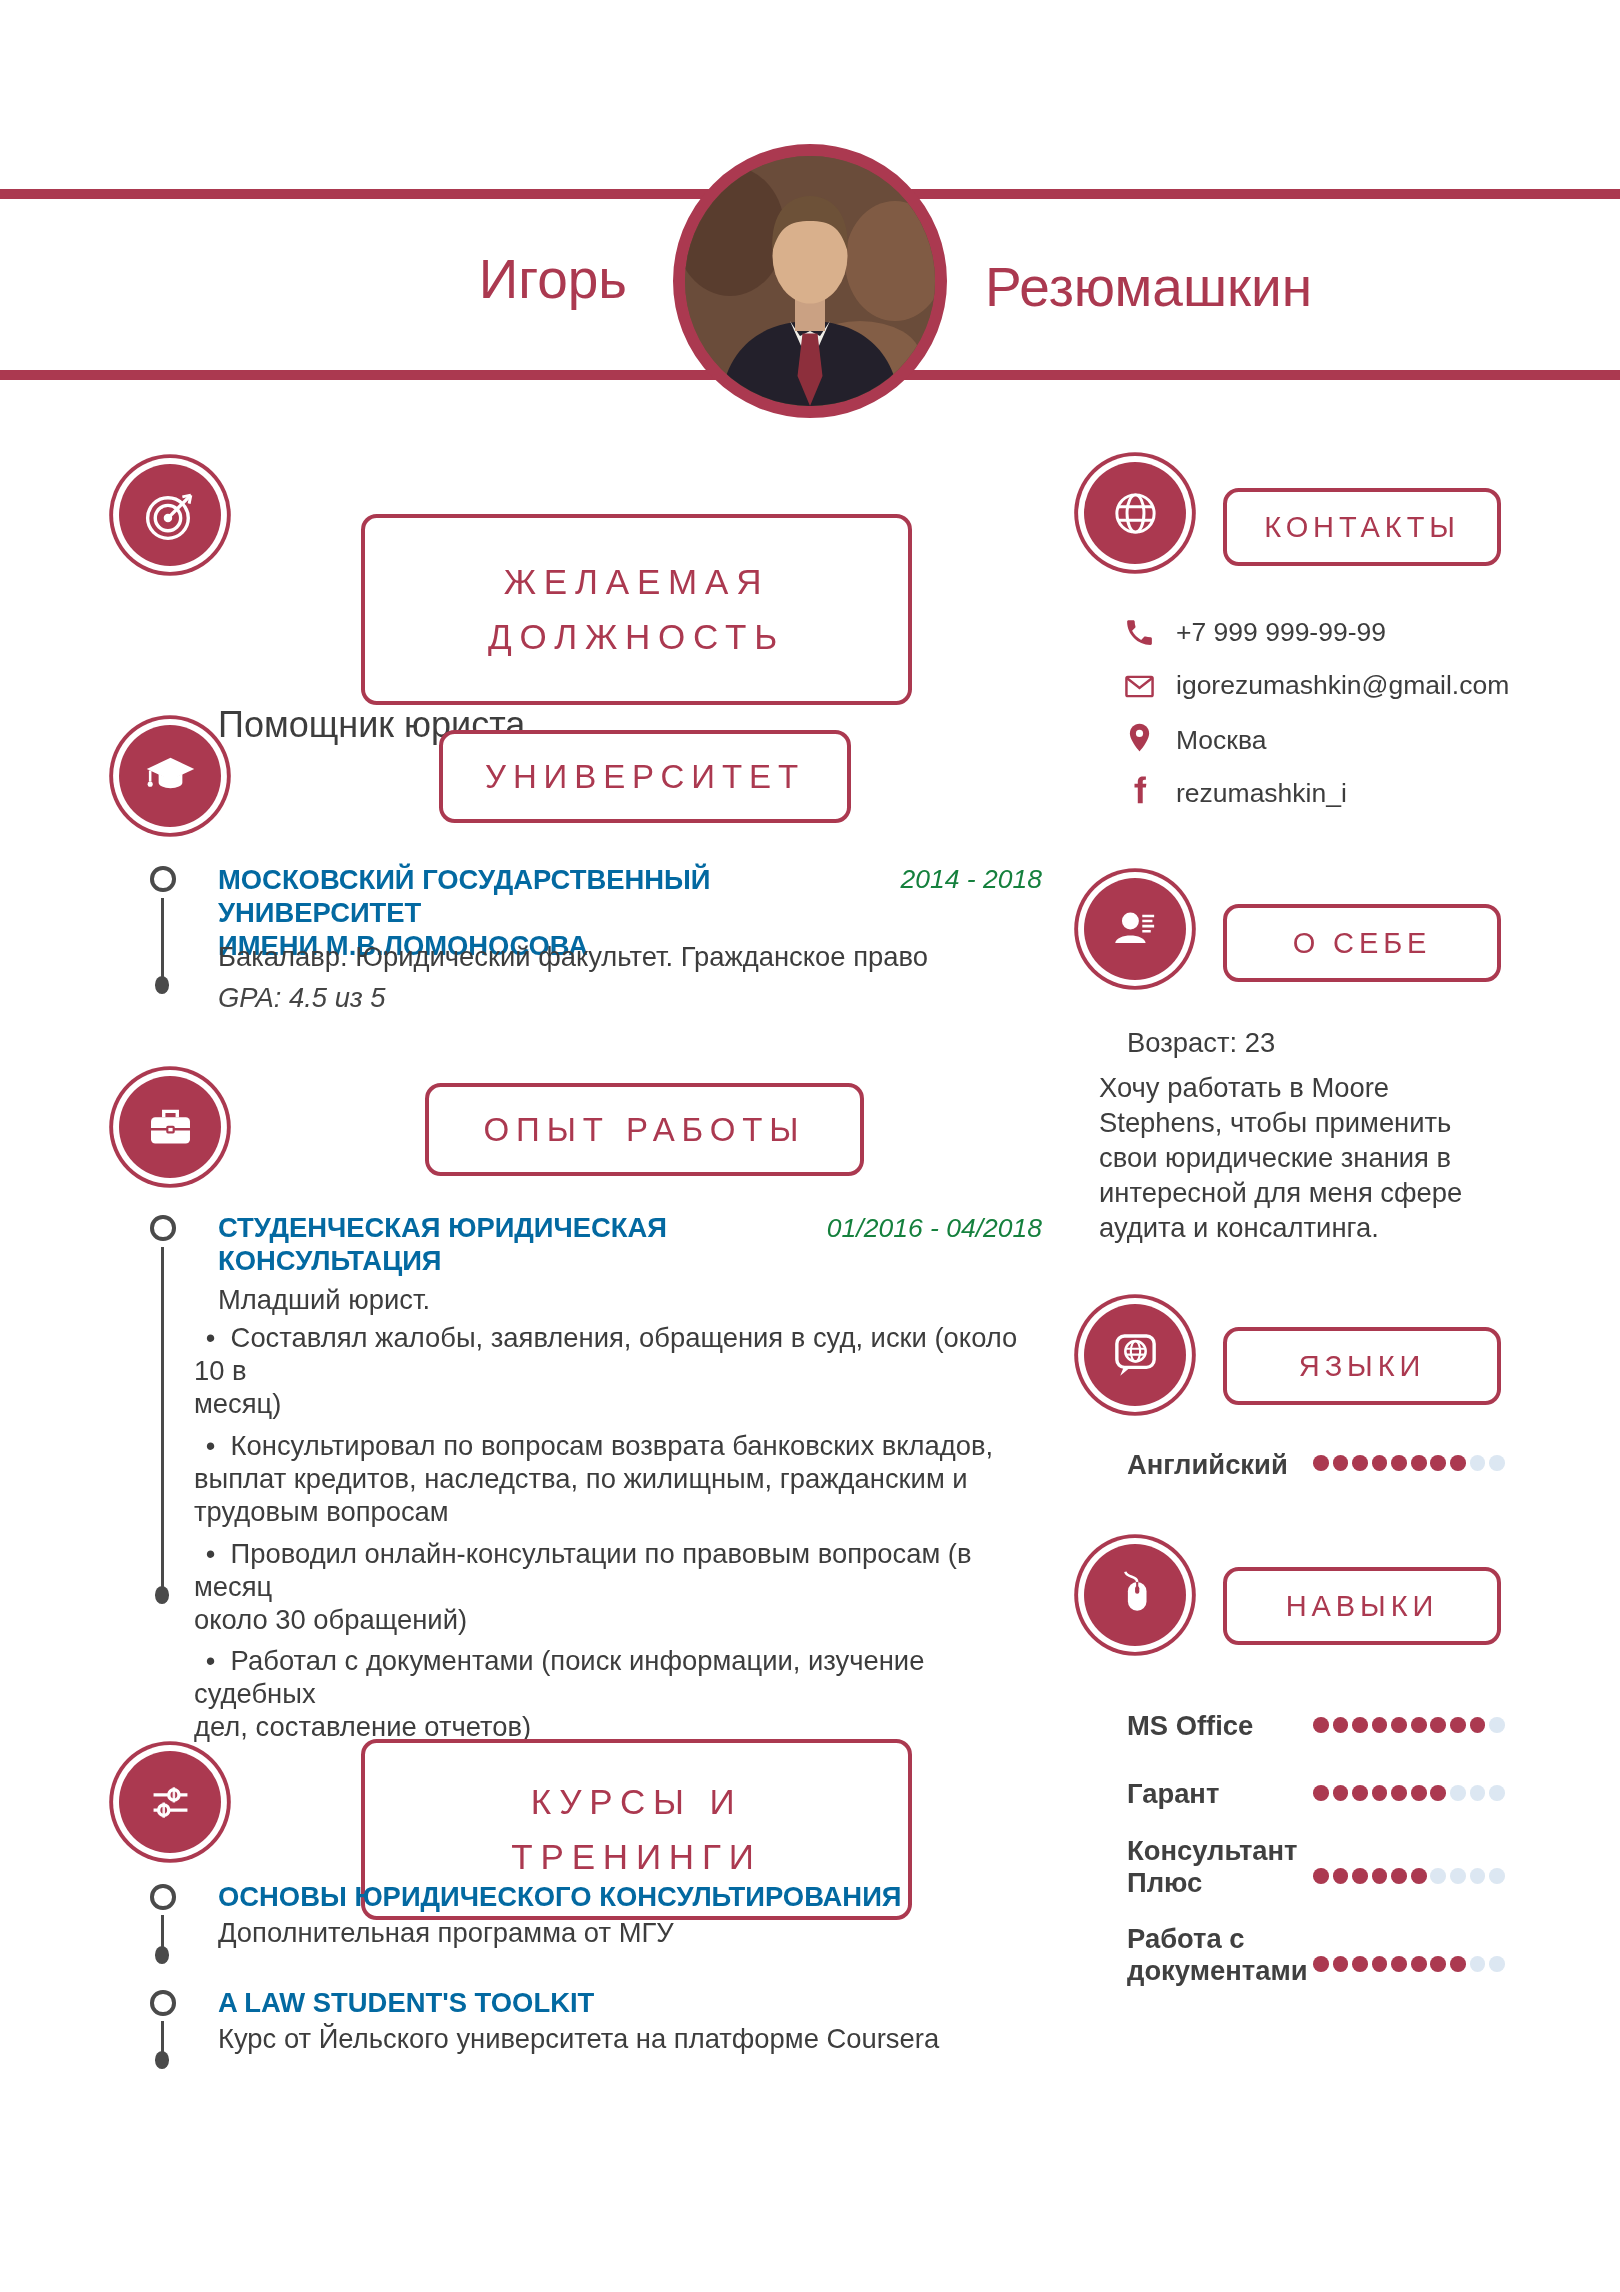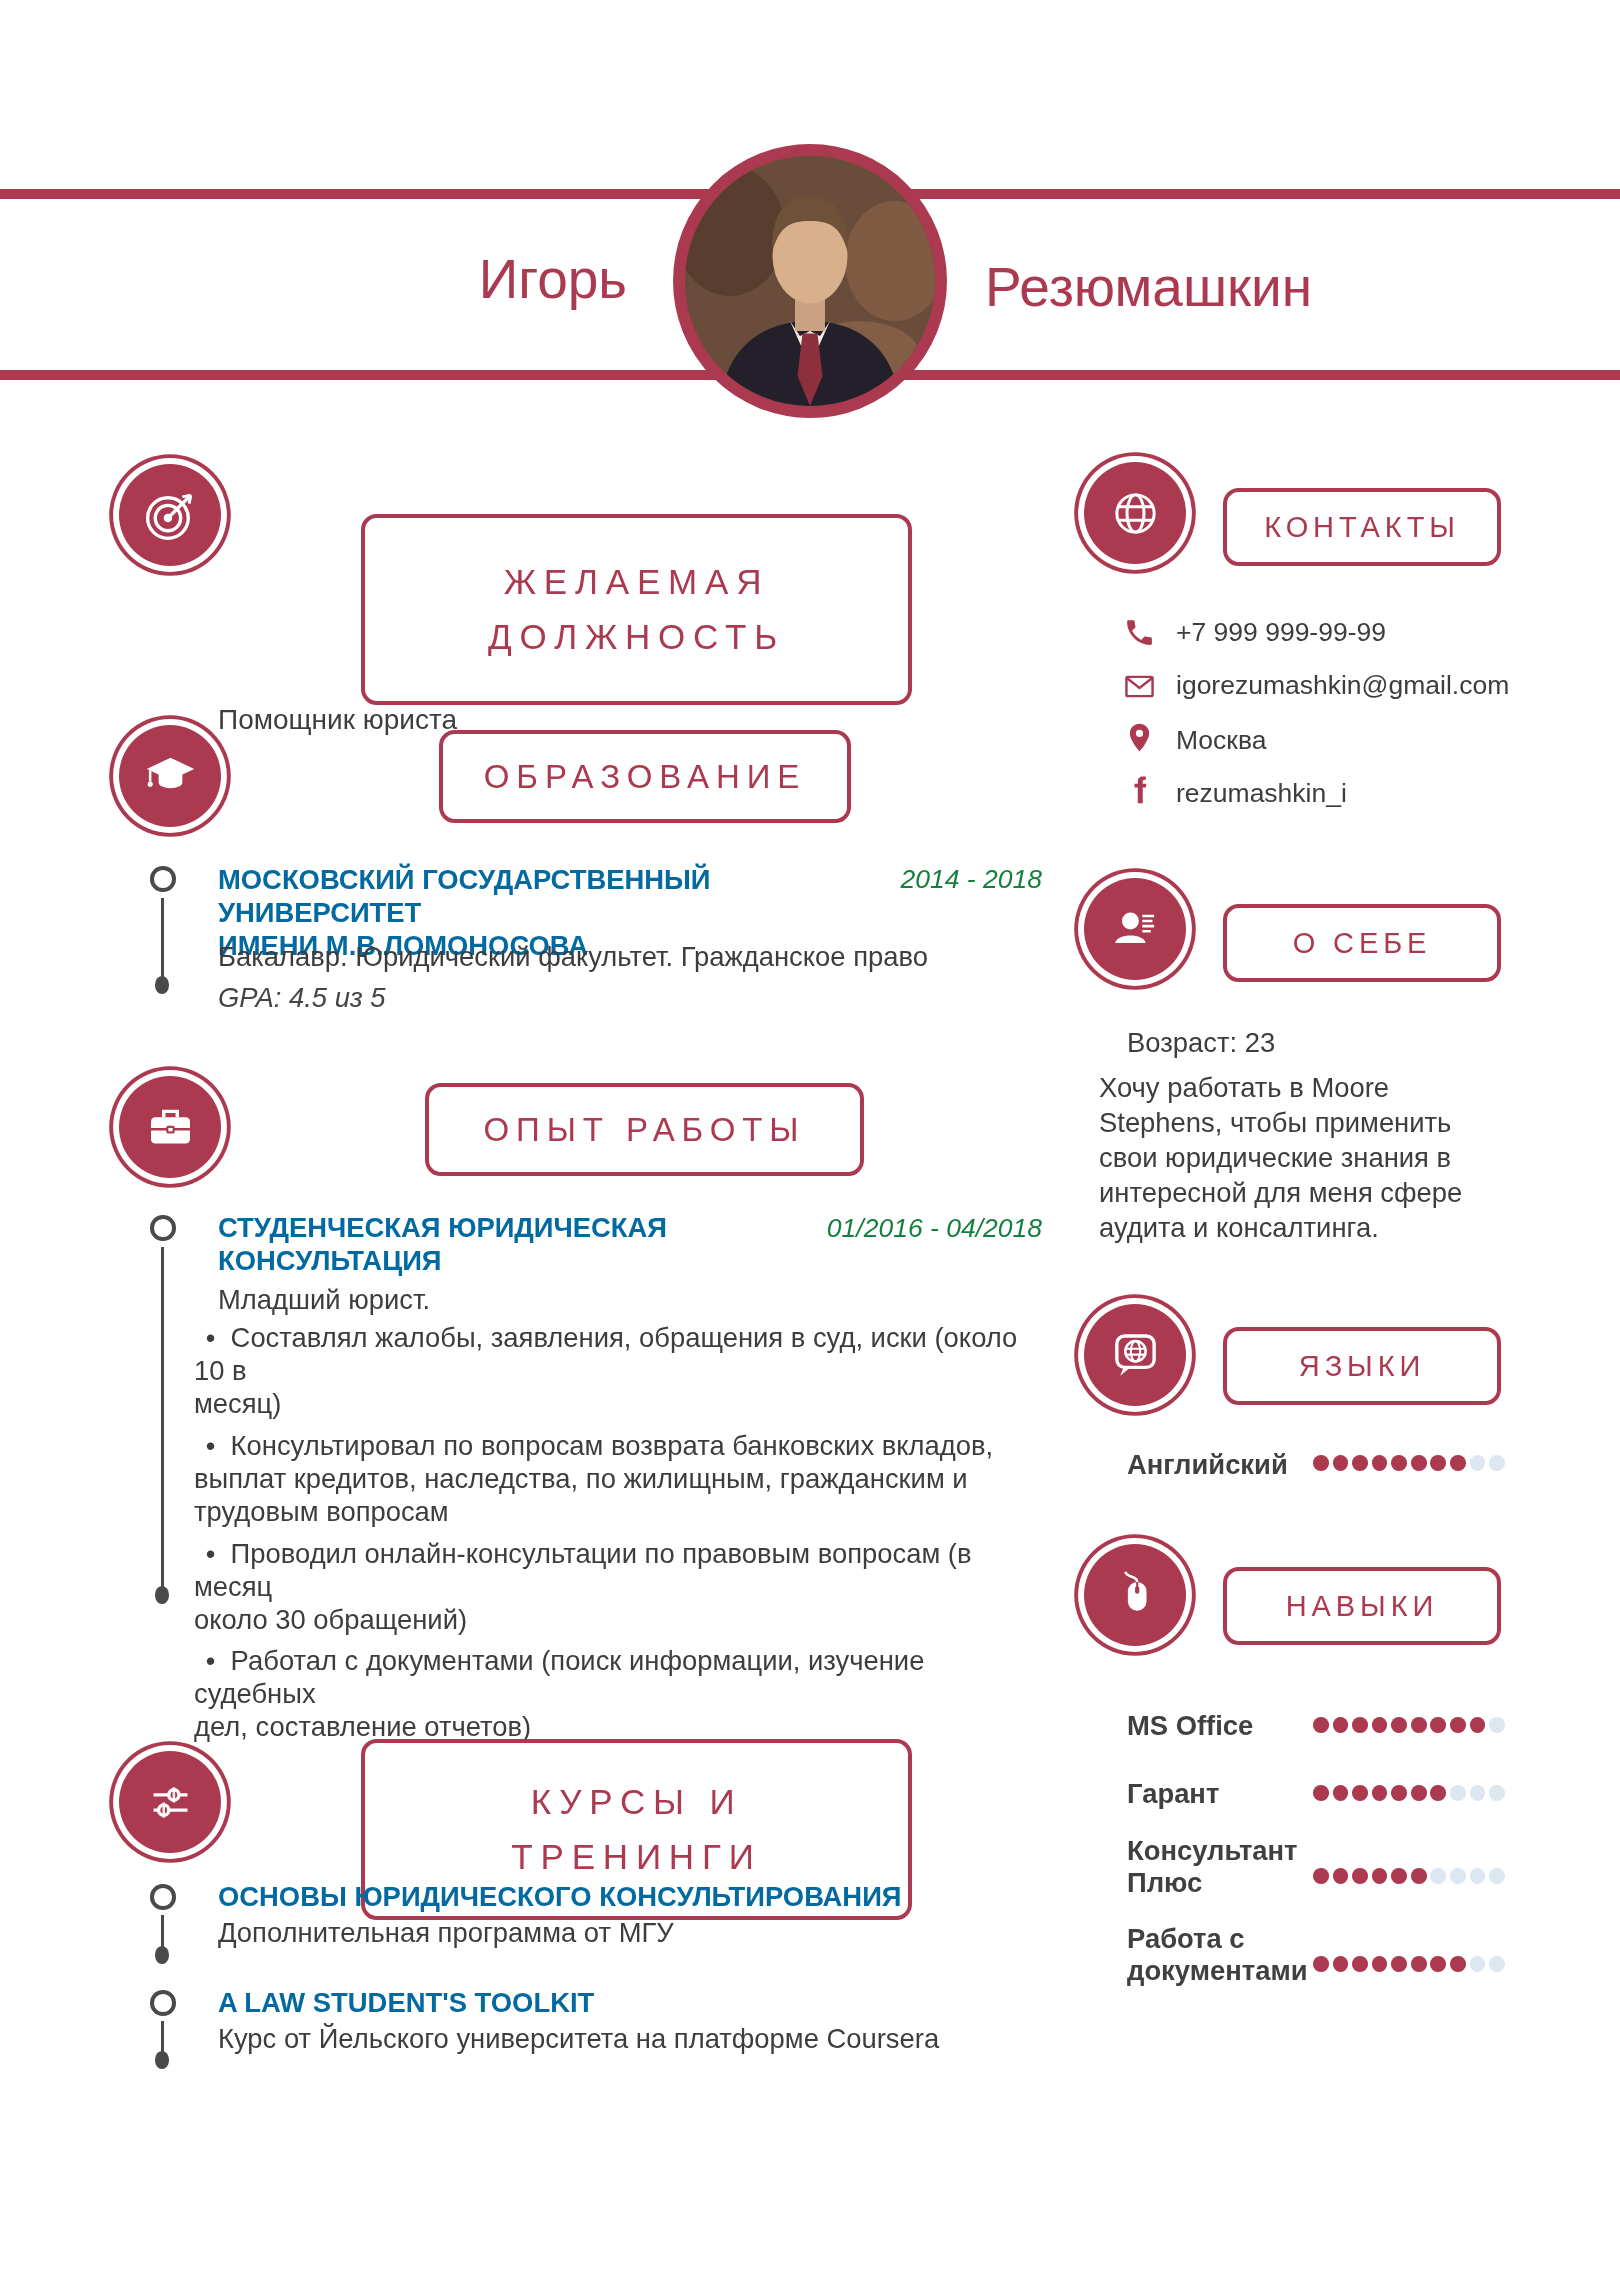--- a/index.html
+++ b/index.html
@@ -86,31 +86,31 @@
     <svg viewBox="0 0 72 72" fill="none" stroke="#fff" stroke-width="4">
       <circle cx="33" cy="39" r="24"></circle>
       <circle cx="33" cy="39" r="15"></circle>
       <circle cx="33" cy="39" r="5" fill="#fff" stroke="none"></circle>
       <path d="M60 12 L35 37" stroke-width="4"></path>
       <path d="M60 12 L58 22 M60 12 L50 14" stroke-width="3.5"></path>
     </svg>
   </div>
   <div class="tbox big" style="left:361px;top:490px;width:551px;height:191px">ЖЕЛАЕМАЯ
 ДОЛЖНОСТЬ</div>
-  <div class="body-text" style="top:704px;font-size:28px">Помощник юриста</div>
+  <div class="body-text" style="top:704px;font-size:36px">Помощник юриста</div>
 
   <div class="badge" style="left:119px;top:725px">
     <svg viewBox="0 0 72 72">
       <polygon points="36,14 8,27 36,40 64,27" fill="#fff"></polygon>
       <path d="M22,33 v10 a14,7 0 0 0 28,0 v-10 l-14,6 z" fill="#fff"></path>
       <path d="M12,29 v13" stroke="#fff" stroke-width="3"></path>
       <circle cx="12" cy="45" r="3" fill="#fff"></circle>
     </svg>
   </div>
-  <div class="tbox mid" style="left:439px;top:730px;width:412px;height:93px">ОБРАЗОВАНИЕ</div>
+  <div class="tbox mid" style="left:439px;top:730px;width:412px;height:93px">УНИВЕРСИТЕТ</div>
 
   <div class="marker" style="top:866px"></div>
   <div class="tl-line" style="top:898px;height:82px"></div>
   <div class="tl-dot" style="top:976px"></div>
   <div class="h-entry pre" style="top:863px">МОСКОВСКИЙ ГОСУДАРСТВЕННЫЙ УНИВЕРСИТЕТ
 ИМЕНИ М.В.ЛОМОНОСОВА</div>
   <div class="dates" style="top:864px">2014 - 2018</div>
   <div class="body-text" style="top:941px;width:823px">Бакалавр. Юридический факультет. Гражданское право</div>
   <div class="body-text italic" style="top:982px">GPA: 4.5 из 5</div>
 

